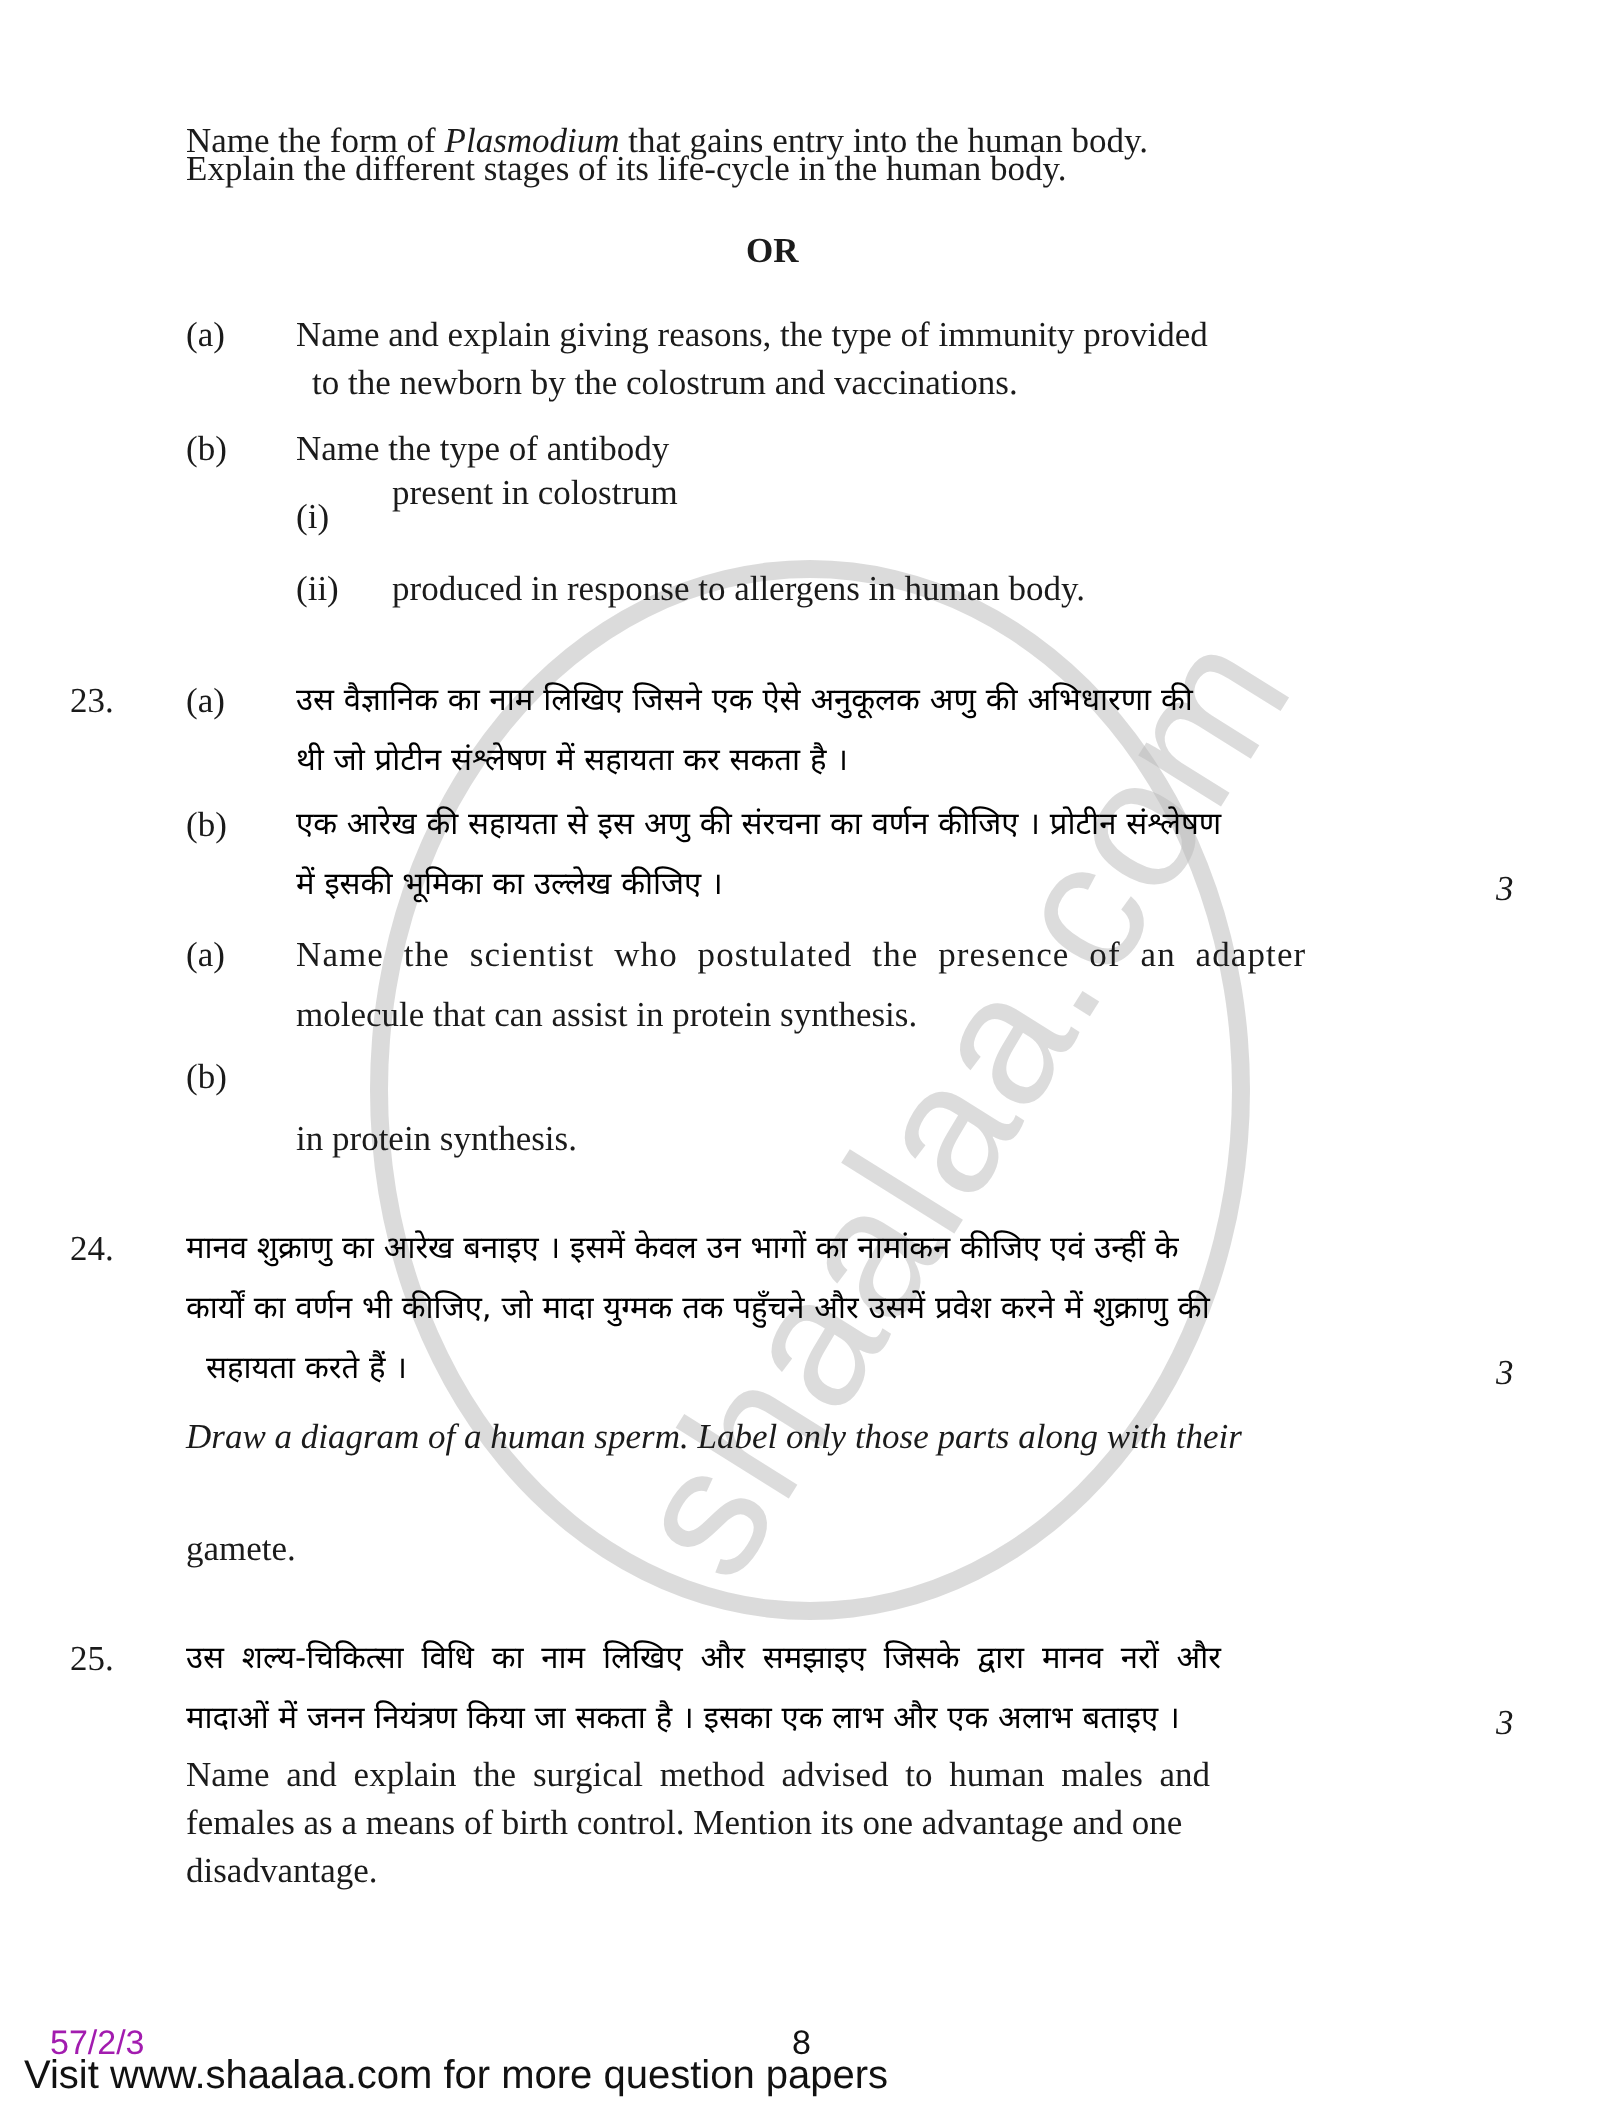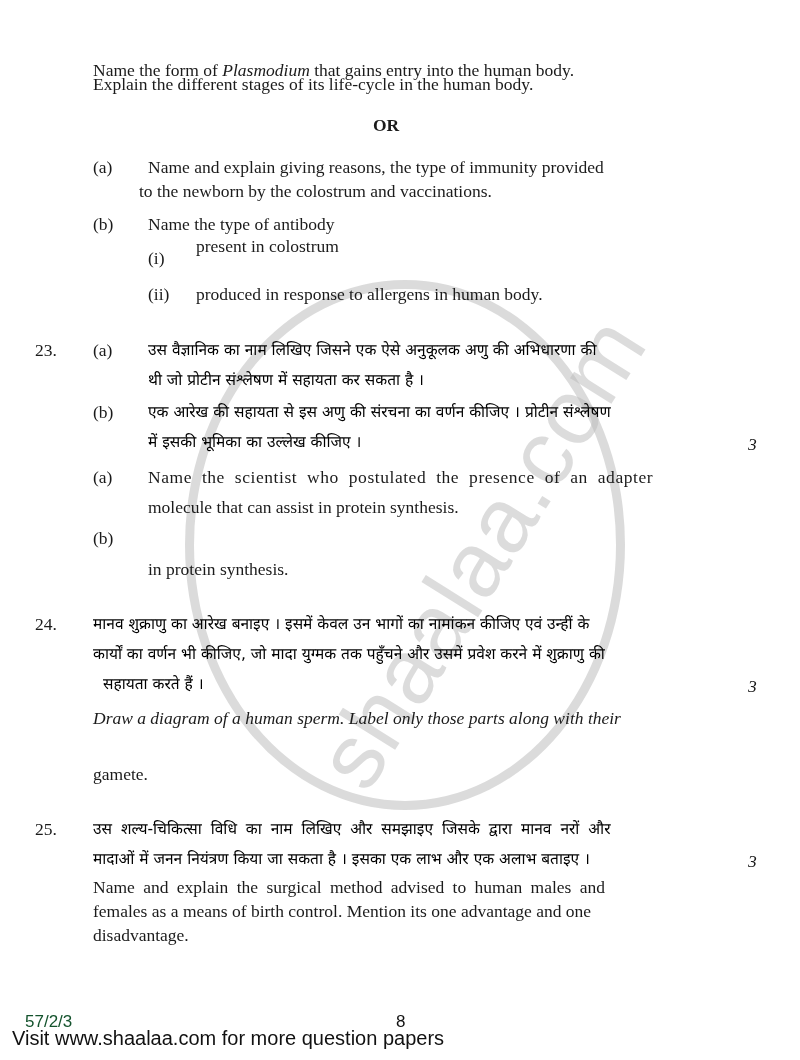--- a/index.html
+++ b/index.html
@@ -11,42 +11,42 @@
     .page { position: absolute; inset: 0; }
     .txt { position: absolute; font-family: "Liberation Serif", "DejaVu Serif", serif; font-size: 17.5px; line-height: 28px; color: #1b1b1b; white-space: nowrap; }
     .hindi { font-family: "DejaVu Sans", "Liberation Sans", sans-serif; font-size: 15.5px; line-height: 28px; color: #000000; }
     .bold { font-weight: bold; }
     .italic { font-style: italic; }
     .qnum { position: absolute; font-family: "Liberation Serif", serif; font-weight: normal; font-size: 17.5px; line-height: 28px; }
     .lbl { position: absolute; font-family: "Liberation Serif", serif; font-size: 17.5px; line-height: 28px; }
     .marks { position: absolute; font-family: "Liberation Serif", serif; font-style: italic; font-size: 17.5px; line-height: 28px; left: 748px; }
     .watermark { position: absolute; left: 185px; top: 280px; width: 440px; height: 530px; border: 9px solid rgba(190,190,190,0.55); border-radius: 50%; box-sizing: border-box; pointer-events: none; }
     .wm-text { position: absolute; left: 215px; top: 500px; font-family: "Liberation Sans", sans-serif; font-size: 92px; color: rgba(185,185,185,0.5); transform: rotate(-58deg); transform-origin: center; white-space: nowrap; pointer-events: none; letter-spacing: 1px; }
-    .footer-code { position: absolute; left: 25px; top: 1013px; font-family: "Liberation Sans", sans-serif; font-size: 17px; line-height: 18px; color: #14532d; }
+    .footer-code { position: absolute; left: 25px; top: 1013px; font-family: "Liberation Sans", sans-serif; font-size: 17px; line-height: 18px; color: #a21caf; }
     .footer-page { position: absolute; left: 396px; top: 1013px; font-family: "Liberation Sans", sans-serif; font-size: 17px; line-height: 18px; color: #111; }
     .footer-link { position: absolute; left: 12px; top: 1027px; font-family: "Liberation Sans", sans-serif; font-size: 20px; line-height: 22px; color: #111; }
   </style>
 </head>
 <body>
 
 <div class="page">
 
   <div class="watermark"></div>
   <div class="wm-text">shaalaa.com</div>
 
   <div class="txt" style="left:93px; top:56px;">
     <span>Name the form of </span><span class="italic">Plasmodium</span><span> that gains entry into the human body.</span>
   </div>
   <div class="txt" style="left:93px; top:70px; top:70px;">Explain the different stages of its life-cycle in the human body.</div>
 
   <div class="txt bold" style="left:373px; top:111px;">OR</div>
 
   <div class="lbl" style="left:93px; top:153px;">(a)</div>
   <div class="txt" style="left:148px; top:153px;">Name and explain giving reasons, the type of immunity provided</div>
-  <div class="txt" style="left:139px; top:177px;">to the newborn by the colostrum and vaccinations.</div>
+  <div class="txt" style="left:156px; top:177px;">to the newborn by the colostrum and vaccinations.</div>
 
   <div class="lbl" style="left:93px; top:210px;">(b)</div>
   <div class="txt" style="left:148px; top:210px;">Name the type of antibody</div>
   <div class="lbl" style="left:148px; top:244px;">(i)</div>
   <div class="txt" style="left:196px; top:232px;">present in colostrum</div>
   <div class="lbl" style="left:148px; top:280px;">(ii)</div>
   <div class="txt" style="left:196px; top:280px;">produced in response to allergens in human body.</div>
 
   <div class="qnum" style="left:35px; top:336px;">23.</div>
   <div class="lbl" style="left:93px; top:336px;">(a)</div>

